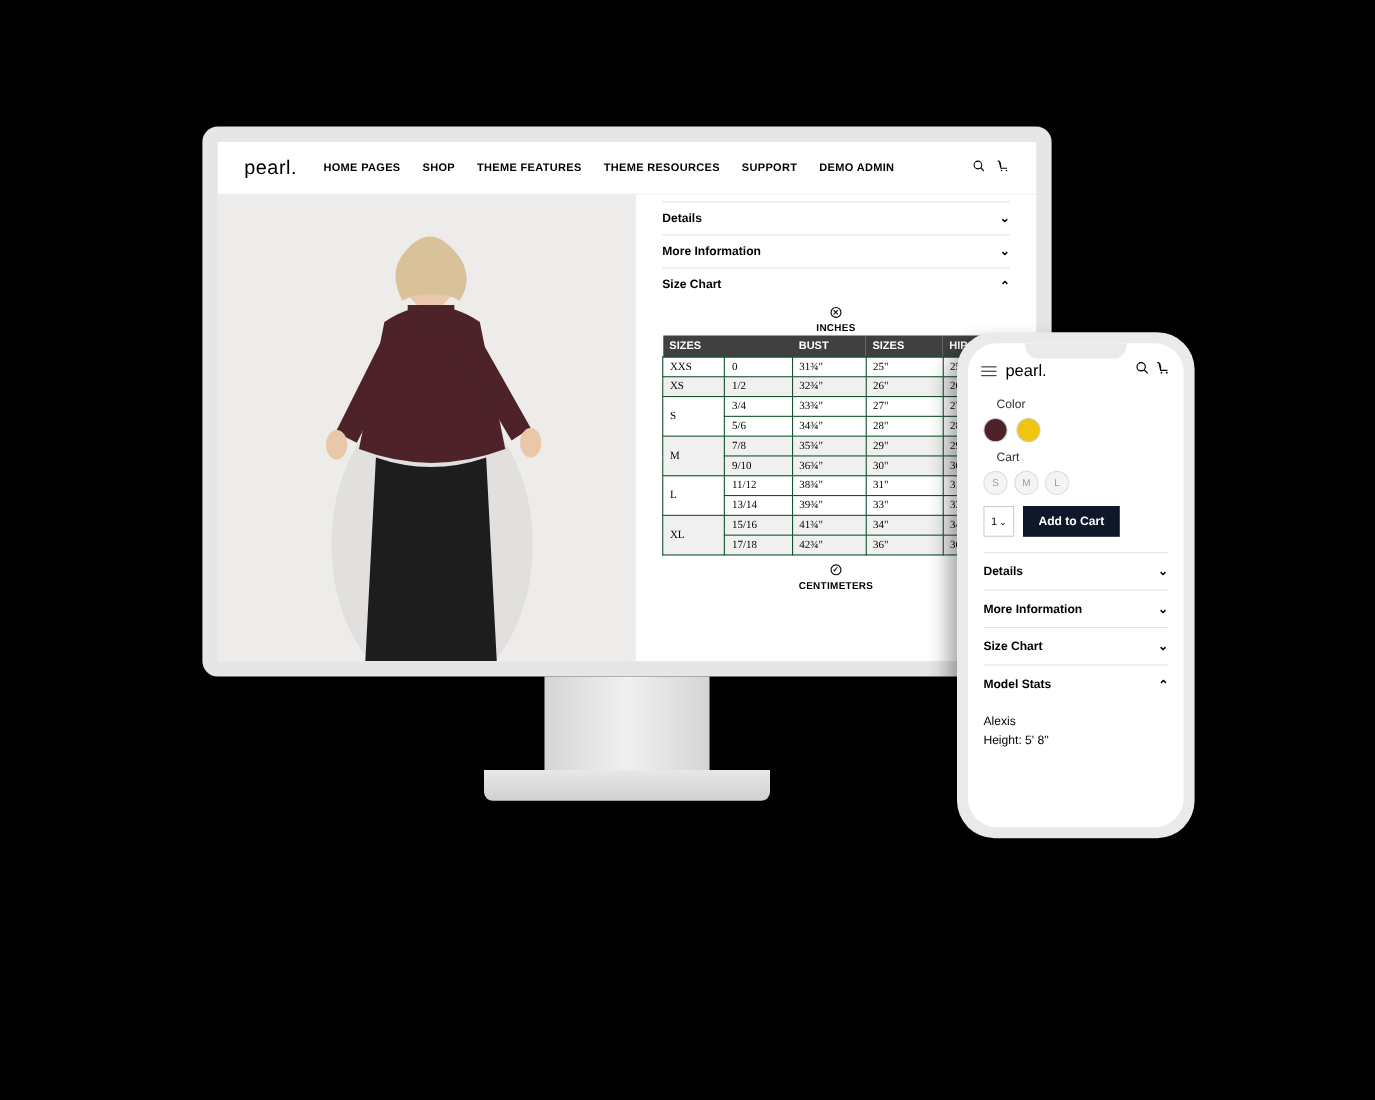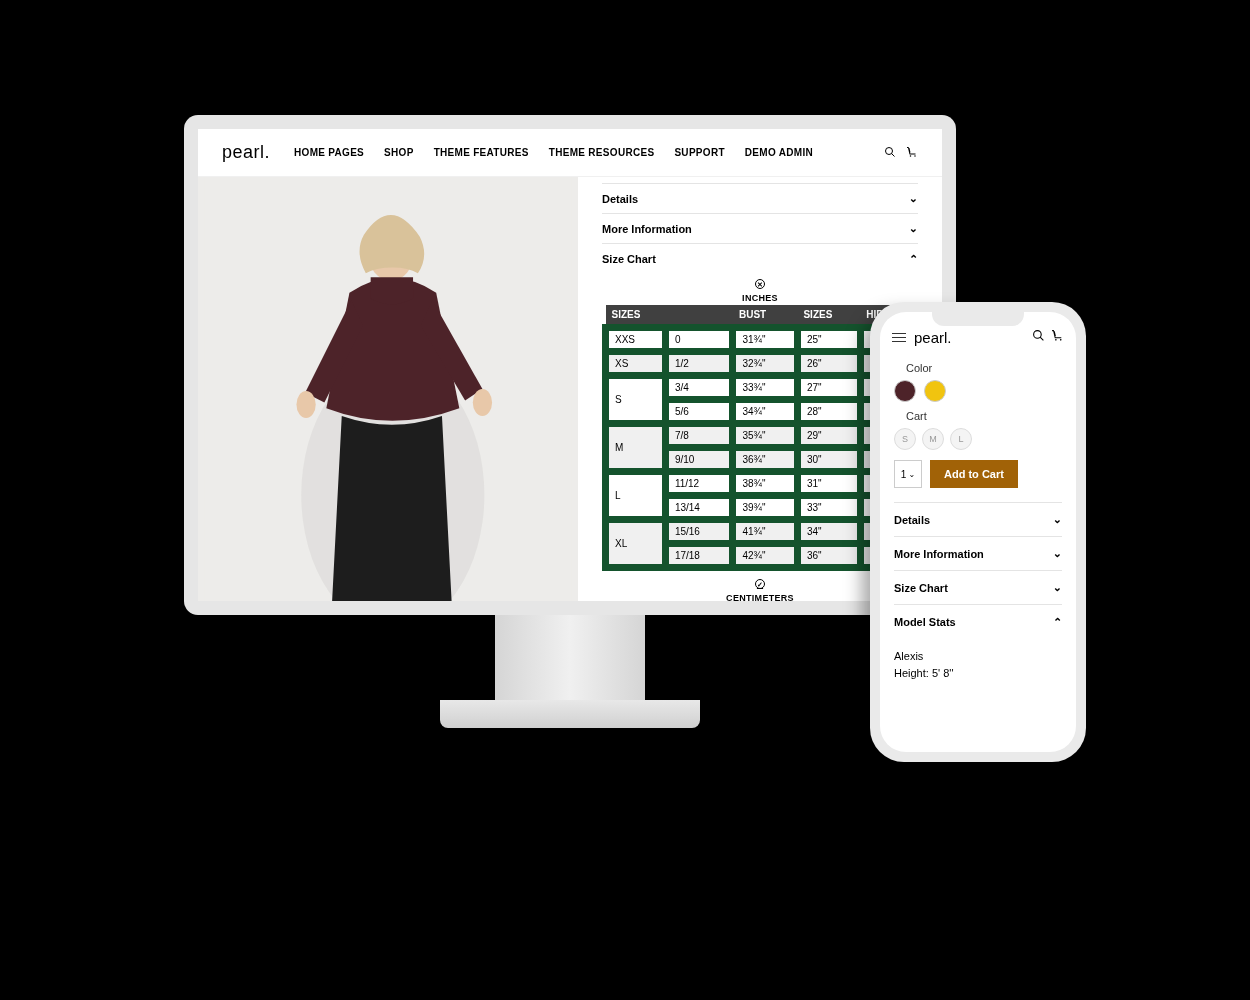--- a/index.html
+++ b/index.html
@@ -30,21 +30,21 @@
 .acc-row { display: flex; justify-content: space-between; align-items: center; padding: 8px 0; border-top: 1px solid #e4e4e4; font-weight: 700; cursor: pointer; }
 .acc-row:first-child { border-top: 1px solid #e4e4e4; }
 .acc-row.open .chev { transform: rotate(180deg); }
 .chev { font-size: 11px; }
 
 .unit-row { display: flex; align-items: center; gap: 4px; font-size: 9px; font-weight: 700; margin: 6px 0 2px 0; letter-spacing: 0.3px; flex-direction: column; }
 .unit-icon { width: 10px; height: 10px; border: 1px solid #000; border-radius: 50%; display: inline-flex; align-items: center; justify-content: center; font-size: 7px; line-height: 1; }
 
 .size-table { width: 100%; border-collapse: collapse; font-size: 10px; }
 .size-table th { background: #404040; color: #fff; text-align: left; padding: 4px 6px; font-weight: 600; }
-.size-table td { border: 7px solid #14532d; padding: 3px 6px; }
+.size-table td { border: 1px solid #14532d; padding: 3px 6px; font-family: Liberation Serif, serif; }
 .size-table .gr td { background: #f0f0f0; }
 .size-table .rs { vertical-align: middle; }
 
 
 .phone-frame { position: absolute; left: 870px; top: 302px; width: 216px; height: 460px; background: #eaeaea; border-radius: 34px; padding: 10px; box-shadow: -8px 10px 18px rgba(0,0,0,0.35); }
 .phone-notch { position: absolute; left: 50%; top: 10px; transform: translateX(-50%); width: 92px; height: 14px; background: #eaeaea; border-radius: 0 0 12px 12px; z-index: 2; }
 .phone-screen { width: 100%; height: 100%; background: #fff; border-radius: 26px; overflow: hidden; position: relative; }
 
 .p-header { display: flex; align-items: center; padding: 16px 12px 8px 12px; gap: 8px; }
 .p-menu { display: flex; flex-direction: column; gap: 3px; }
@@ -53,21 +53,21 @@
 .p-header-right { margin-left: auto; display: flex; gap: 6px; }
 
 .p-body { padding: 4px 14px; font-size: 11px; }
 .p-label { font-size: 11px; color: #333; margin: 4px 0 6px 12px; }
 .p-swatches { display: flex; gap: 8px; margin-bottom: 8px; }
 .swatch { width: 22px; height: 22px; border-radius: 50%; border: 1px solid #ccc; cursor: pointer; }
 .sizebtns { display: flex; gap: 6px; margin-bottom: 10px; }
 .sizebtn { width: 22px; height: 22px; border: 1px solid #ddd; background: #f4f4f4; color: #999; border-radius: 50%; font-size: 9px; display: flex; align-items: center; justify-content: center; cursor: pointer; }
 .cart-row { display: flex; gap: 8px; margin-bottom: 14px; }
 .qty { width: 28px; height: 28px; border: 1px solid #ccc; display: flex; align-items: center; justify-content: center; font-size: 10px; cursor: pointer; gap: 2px; }
-.addcart { background: #a16207; color: #fff; font-weight: 700; font-size: 11px; padding: 0 14px; border: none; cursor: pointer; }
+.addcart { background: #0f172a; color: #fff; font-weight: 700; font-size: 11px; padding: 0 14px; border: none; cursor: pointer; }
 
 .p-acc-row { display: flex; justify-content: space-between; align-items: center; padding: 10px 0; border-top: 1px solid #e4e4e4; font-weight: 700; font-size: 11px; cursor: pointer; }
 .p-stats { padding: 10px 0 0 0; font-size: 11px; line-height: 1.5; }
 
 .icon { display: inline-block; }
 </style>
 </head>
 <body>
 
 <div class="monitor-frame">
@@ -205,21 +205,21 @@
               </tr>
               <tr class="gr">
                 <td>17/18</td>
                 <td>42¾"</td>
                 <td>36"</td>
                 <td>36"</td>
               </tr>
             </tbody>
         </table>
 
-        <div class="unit-row" style="margin-top:8px;text-decoration:underline;">
+        <div class="unit-row" style="margin-top:8px;">
           <span class="unit-icon">✓</span>
           <span>CENTIMETERS</span>
         </div>
       </div>
     </div>
   </div>
 </div>
 <div class="monitor-stand"></div>
 <div class="monitor-base"></div>
 

